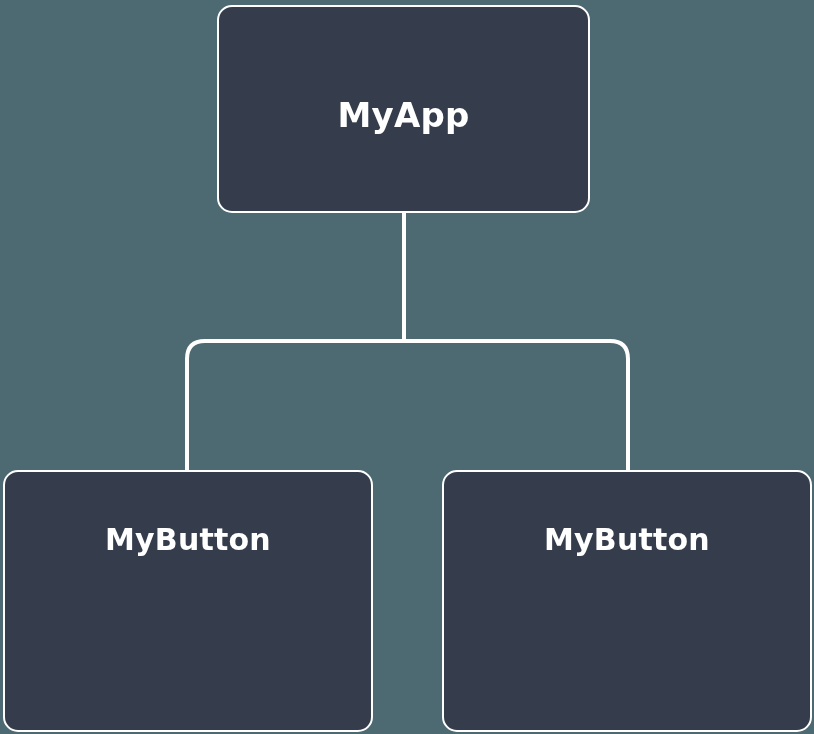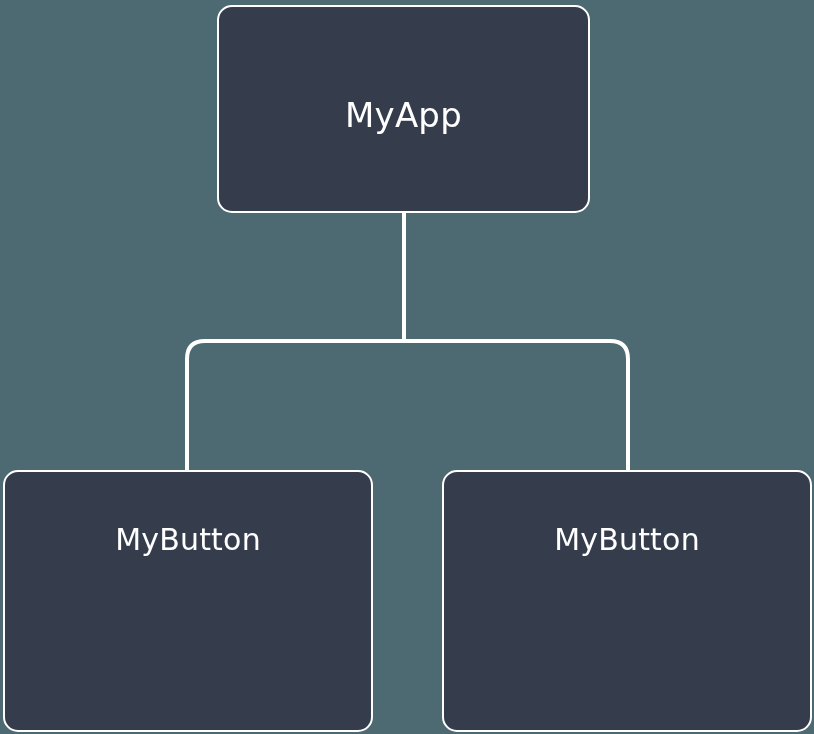--- a/index.html
+++ b/index.html
@@ -33,21 +33,21 @@
     background: #353d4c;
     border: 2px solid #ffffff;
     border-radius: 15px;
   }
   .node-title {
     position: absolute;
     left: 0;
     width: 100%;
     text-align: center;
     color: #ffffff;
-    font-weight: 400;
+    font-weight: 700;
     letter-spacing: 0.2px;
     white-space: nowrap;
   }
 
   #node-root {
     left: 217px;
     top: 5px;
     width: 373px;
     height: 208px;
   }

